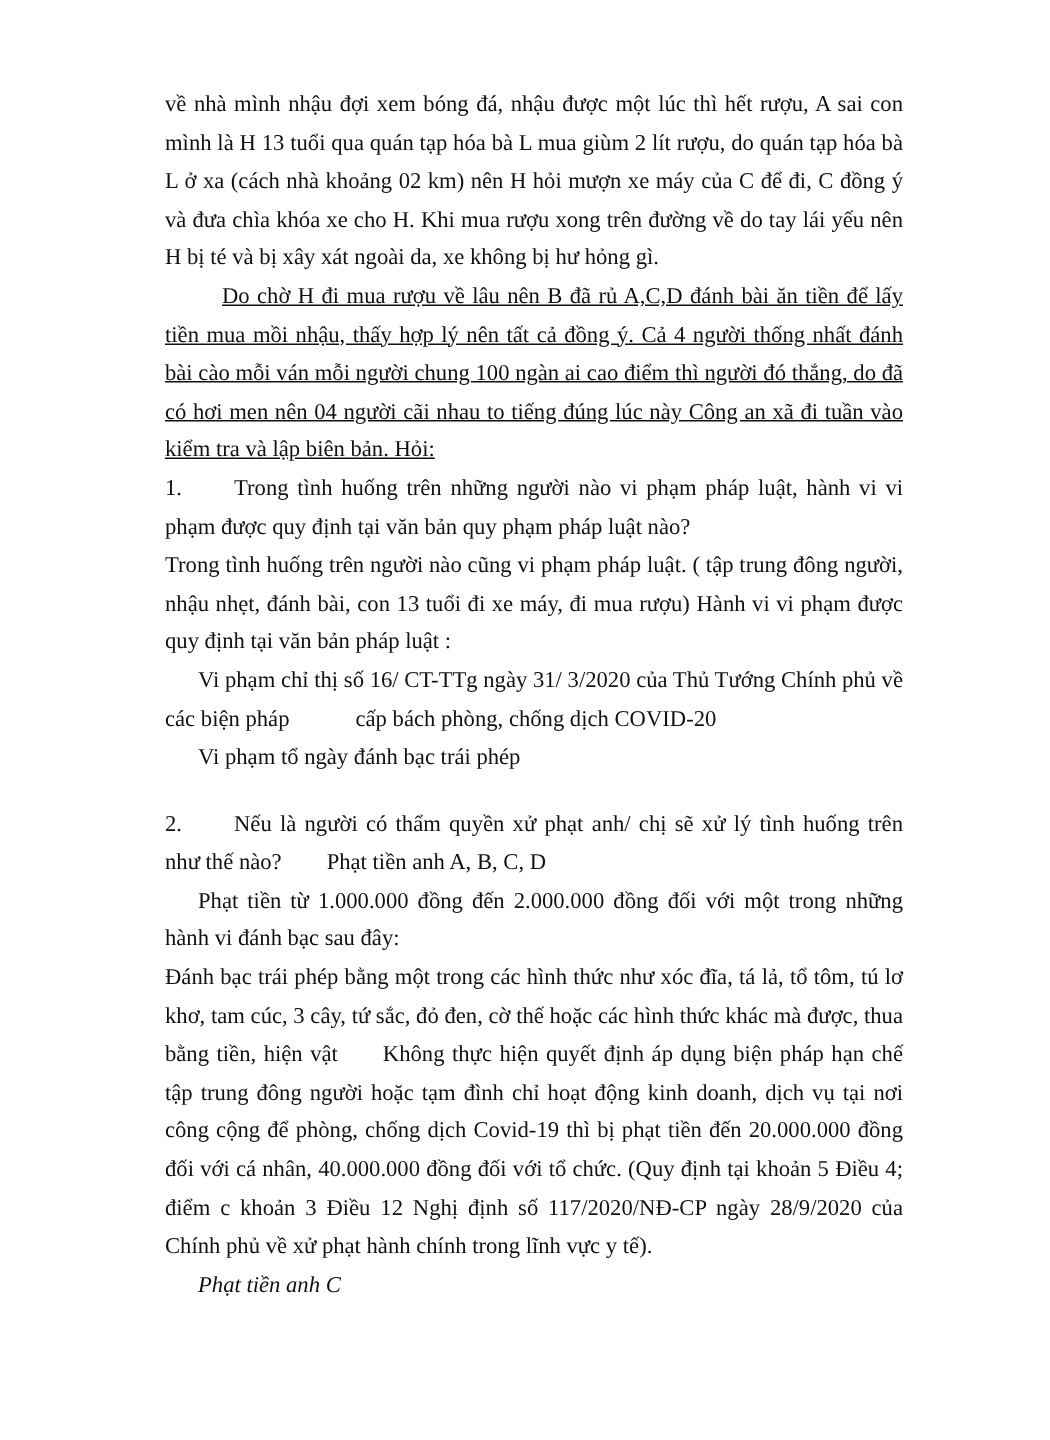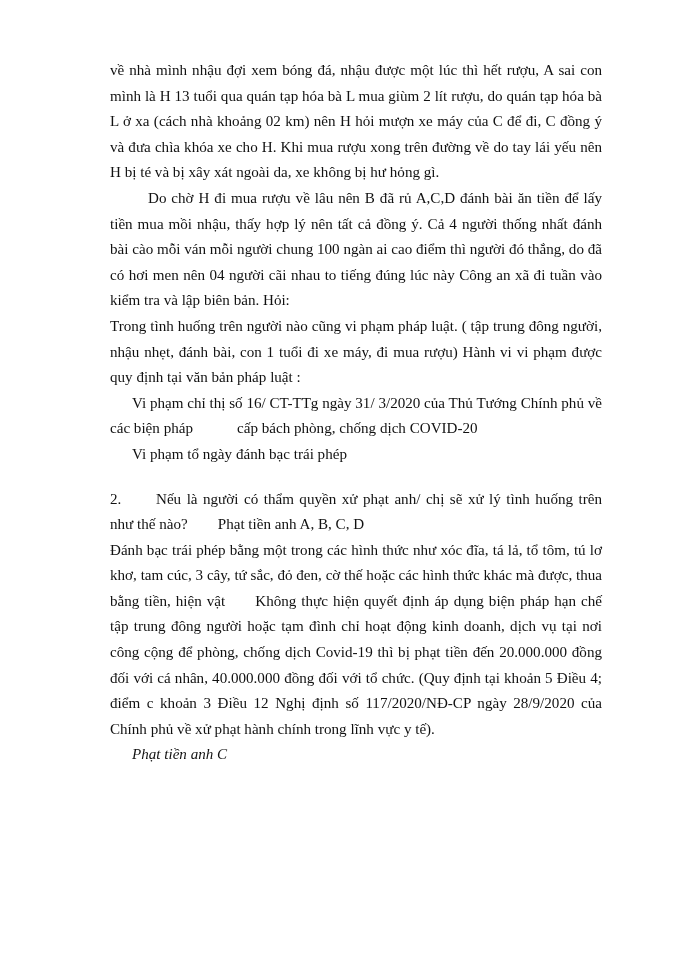--- a/index.html
+++ b/index.html
@@ -34,20 +34,21 @@
   }
   p.para {
     margin: 0;
     padding: 0;
     text-align: justify;
     text-justify: inter-word;
     hyphens: none;
   }
   p.para.indent {
     text-indent: 38px;
+    text-decoration: underline;
   }
   p.para.indent-sm {
     text-indent: 22px;
   }
   p.para.last-natural {
     text-align: left;
   }
   .numbered {
     display: inline-block;
     min-width: 46px;
@@ -71,32 +72,34 @@
 </head>
 <body style="background-color: rgb(255, 255, 255);">
 
 <div id="page" style="background-color: rgb(255, 255, 255);">
   <div class="doc-body" style="color: rgb(17, 17, 17);">
 
     <p class="para">về nhà mình nhậu đợi xem bóng đá, nhậu được một lúc thì hết rượu, A sai con mình là H 13 tuổi qua quán tạp hóa bà L mua giùm 2 lít rượu, do quán tạp hóa bà L ở xa (cách nhà khoảng 02 km) nên H hỏi mượn xe máy của C để đi, C đồng ý và đưa chìa khóa xe cho H. Khi mua rượu xong trên đường về do tay lái yếu nên H bị té và bị xây xát ngoài da, xe không bị hư hỏng gì.</p>
 
     <p class="para indent">Do chờ H đi mua rượu về lâu nên B đã rủ A,C,D đánh bài ăn tiền để lấy tiền mua mồi nhậu, thấy hợp lý nên tất cả đồng ý. Cả 4 người thống nhất đánh bài cào mỗi ván mỗi người chung 100 ngàn ai cao điểm thì người đó thắng, do đã có hơi men nên 04 người cãi nhau to tiếng đúng lúc này Công an xã đi tuần vào kiểm tra và lập biên bản. Hỏi:</p>
 
+    <p class="para"><span class="numbered">1.</span><span>Trong tình huống trên những người nào vi phạm pháp luật, hành vi vi phạm được quy định tại văn bản quy phạm pháp luật nào?</span></p>
 
-    <p class="para">Trong tình huống trên người nào cũng vi phạm pháp luật. ( tập trung đông người, nhậu nhẹt, đánh bài, con 1 tuổi đi xe máy, đi mua rượu) Hành vi vi phạm được quy định tại văn bản pháp luật :</p>
+    <p class="para">Trong tình huống trên người nào cũng vi phạm pháp luật. ( tập trung đông người, nhậu nhẹt, đánh bài, con 13 tuổi đi xe máy, đi mua rượu) Hành vi vi phạm được quy định tại văn bản pháp luật :</p>
 
     <p class="para indent-sm"><span>Vi phạm chỉ thị số 16/ CT-TTg ngày 31/ 3/2020 của Thủ Tướng Chính phủ về các biện pháp</span><span class="wide-space-lg"></span><span>cấp bách phòng, chống dịch COVID-20</span></p>
 
 
     <p class="para indent-sm last-natural">Vi phạm tổ ngày đánh bạc trái phép</p>
 
 
     <div class="gap-md"></div>
 
     <p class="para"><span class="numbered">2.</span><span>Nếu là người có thẩm quyền xử phạt anh/ chị sẽ xử lý tình huống trên như thế nào?</span><span class="wide-space"></span><span class="bold">Phạt tiền anh A, B, C, D</span></p>
 
+    <p class="para indent-sm">Phạt tiền từ 1.000.000 đồng đến 2.000.000 đồng đối với một trong những hành vi đánh bạc sau đây:</p>
 
     <p class="para"><span>Đánh bạc trái phép bằng một trong các hình thức như xóc đĩa, tá lả, tổ tôm, tú lơ khơ, tam cúc, 3 cây, tứ sắc, đỏ đen, cờ thế hoặc các hình thức khác mà được, thua bằng tiền, hiện vật</span><span class="wide-space"></span><span>Không thực hiện quyết định áp dụng biện pháp hạn chế tập trung đông người hoặc tạm đình chỉ hoạt động kinh doanh, dịch vụ tại nơi công cộng để phòng, chống dịch Covid-19 thì bị phạt tiền đến 20.000.000 đồng đối với cá nhân, 40.000.000 đồng đối với tổ chức. (Quy định tại khoản 5 Điều 4; điểm c khoản 3 Điều 12 Nghị định số 117/2020/NĐ-CP ngày 28/9/2020 của Chính phủ về xử phạt hành chính trong lĩnh vực y tế).</span></p>
 
     <p class="para indent-sm italic last-natural">Phạt tiền anh C</p>
 
   </div>
 </div>
 
 </body></html>

